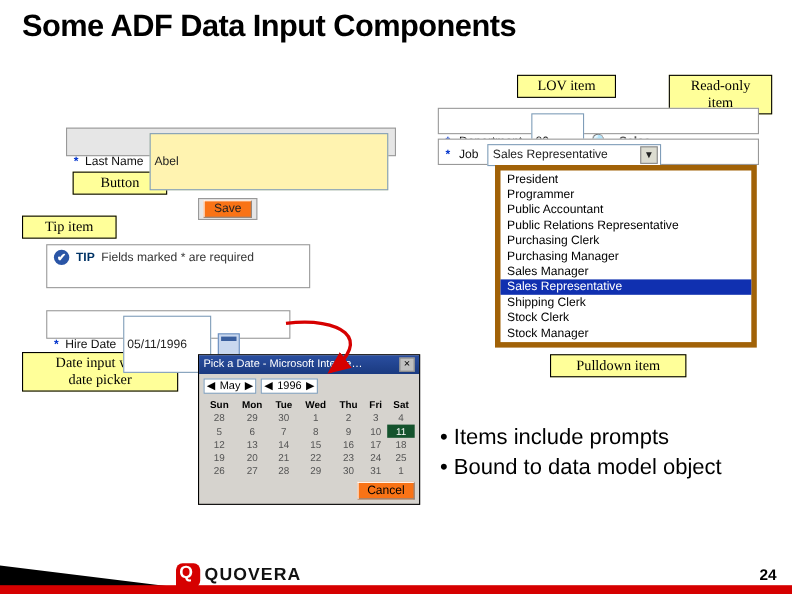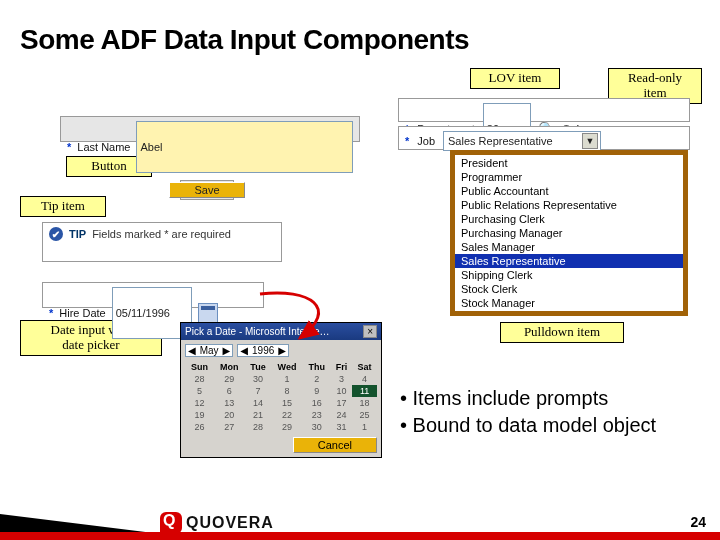--- a/index.html
+++ b/index.html
@@ -1,25 +1,25 @@
 <!DOCTYPE html>
 <html><head>
 <meta charset="utf-8">
 <style>
   html,body{margin:0;padding:0;width:720px;height:540px;font-family:Arial,Helvetica,sans-serif;background:#fff;overflow:hidden}
   .slide{position:relative;width:720px;height:540px}
-  .title{font-family:"Arial Black",Arial,sans-serif;font-weight:900;font-size:28px;padding:24px 20px 4px 20px;letter-spacing:-0.5px}
+  .title{font-family:"Arial Black",Arial,sans-serif;font-weight:900;font-size:28px;padding:8px 20px 4px 20px;letter-spacing:-0.5px}
   .callout{position:absolute;background:#ffff99;border:1.5px solid #000;font-family:"Comic Sans MS","Comic Sans",cursive;font-size:13px;text-align:center;padding:2px 6px;line-height:1.15}
   .sshot{position:absolute;background:#e6e6e6;border:1px solid #999;font-family:Tahoma,Arial,sans-serif;font-size:11px;color:#222;box-sizing:border-box}
   .field-row{display:flex;align-items:center;gap:6px;padding:4px 6px}
   .req{color:#0033cc;font-weight:bold}
   .lbl{color:#111}
   .txtbox{background:#fff;border:1px solid #7f9db9;padding:19px 3px;min-width:60px;display:inline-block;font-size:11px}
   .yellow{background:#fff3b0}
-  .btn{display:inline-block;background:#eab308;border:1px solid #888;border-top-color:#fff;border-left-color:#fff;padding:1px 24px;font-size:11px}
+  .btn{display:inline-block;background:#f97316;border:1px solid #888;border-top-color:#fff;border-left-color:#fff;padding:1px 8px;font-size:11px}
   .tip-row{display:flex;align-items:center;gap:6px;padding:4px 6px;color:#003366;font-weight:bold}
   .tip-ico{width:14px;height:14px;border-radius:50%;background:#2a55a6;color:#fff;display:flex;align-items:center;justify-content:center;font-size:10px}
   .date-ico{width:18px;height:18px;background:#c9d8ef;border:1px solid #6b8fbf;display:inline-block;position:relative}
   .date-ico::before{content:"";position:absolute;top:2px;left:2px;right:2px;height:4px;background:#3a5f9e}
   .lov-ico{width:16px;height:16px;display:inline-flex;align-items:center;justify-content:center;color:#2a55a6;font-size:14px}
   .readonly{color:#555;font-weight:bold}
   .select-box{background:#fff;border:1px solid #7f9db9;display:flex;align-items:center;justify-content:space-between;padding:1px 2px 1px 4px;min-width:150px}
   .dd-btn{width:14px;height:14px;background:#dcdcd0;border:1px solid #888;display:flex;align-items:center;justify-content:center;font-size:9px}
   .listbox{position:absolute;background:#fff;border:5px solid #a16207;font-family:Tahoma,Arial,sans-serif;font-size:11px;padding:1px 0}
   .listbox .opt{padding:1px 6px}

